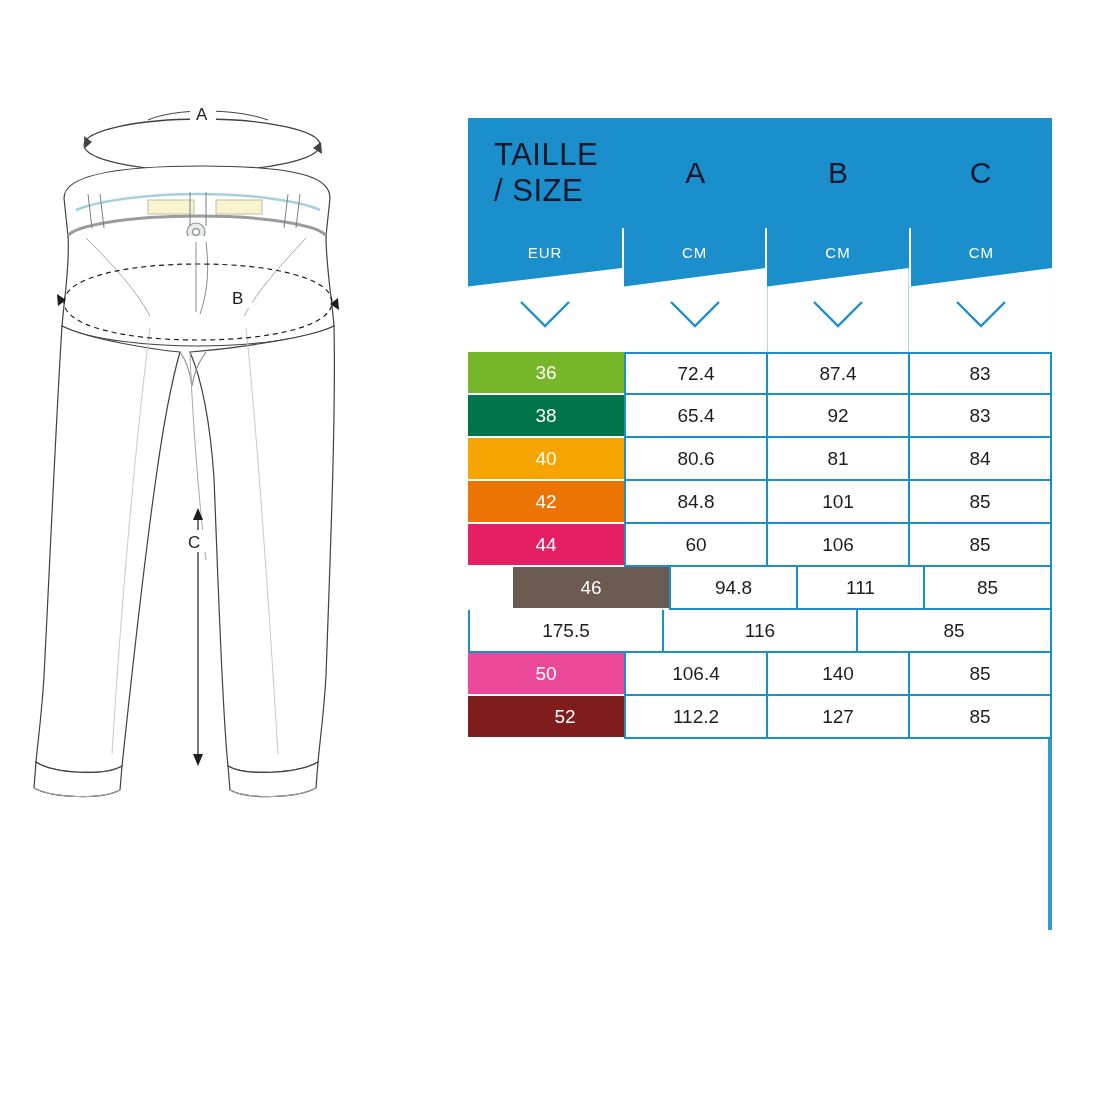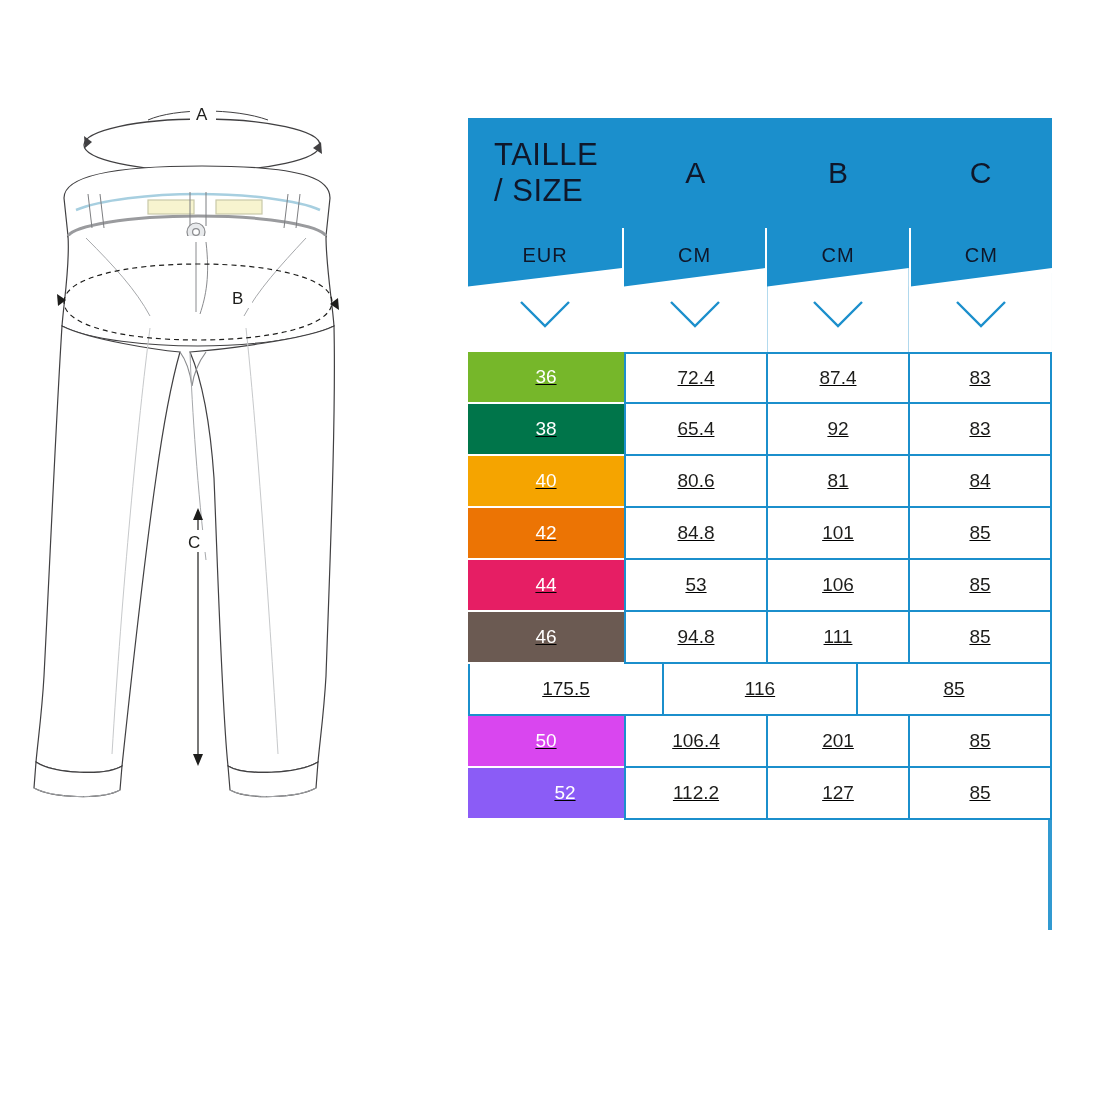--- a/index.html
+++ b/index.html
@@ -64,22 +64,22 @@
   }
   .unitcol:last-child { border-right: none; }
   .unitcol.first { flex: 0 0 156px; }
 
   .unitlabel {
     position: absolute;
     top: 16px;
     left: 0;
     width: 100%;
     text-align: center;
-    color: #0f172a;
-    font-size: 20px;
+    color: #ffffff;
+    font-size: 15px;
     letter-spacing: 1px;
     z-index: 3;
   }
   
   .notch {
     position: absolute;
     left: 0; right: 0; bottom: 0;
     height: 84px;
     background: #ffffff;
     clip-path: polygon(0 22%, 100% 0, 100% 100%, 0 100%);
@@ -89,23 +89,22 @@
     bottom: 22px;
     left: 50%;
     transform: translateX(-50%);
     z-index: 4;
   }
 
   
   .tbody { }
   .trow {
     display: flex;
-    height: 52px;
+    height: 43px;
     position: relative;
-    text-decoration: underline;
   }
   .c-size {
     flex: 0 0 156px;
     display: flex;
     align-items: center;
     justify-content: center;
     color: #ffffff;
     font-size: 19px;
     border-bottom: 2px solid #ffffff;
   }
@@ -278,41 +277,41 @@
         <div class="c-val">84</div>
       </div>
       <div class="trow">
         <div class="c-size" style="background: rgb(236, 116, 4);">42</div>
         <div class="c-val firstval">84.8</div>
         <div class="c-val">101</div>
         <div class="c-val">85</div>
       </div>
       <div class="trow">
         <div class="c-size" style="background: rgb(230, 30, 100);">44</div>
-        <div class="c-val firstval">53</div>
+        <div class="c-val firstval">60</div>
         <div class="c-val">106</div>
         <div class="c-val">85</div>
       </div>
       <div class="trow">
-        <div class="c-size" style="background: rgb(107, 90, 82);">46</div>
+        <div class="c-size" style="background: rgb(107, 90, 82); margin-left: 45px;">46</div>
         <div class="c-val firstval">94.8</div>
         <div class="c-val">111</div>
         <div class="c-val">85</div>
       </div>
       <div class="trow">
         <div class="c-val firstval">175.5</div>
         <div class="c-val">116</div>
         <div class="c-val">85</div>
       </div>
       <div class="trow">
-        <div class="c-size" style="background: #d946ef;">50</div>
+        <div class="c-size" style="background: #ec4899;">50</div>
         <div class="c-val firstval">106.4</div>
-        <div class="c-val">201</div>
-        <div class="c-val">85</div>
-      </div>
-      <div class="trow">
-        <div class="c-size" style="background: #8b5cf6; padding-left: 38px;">52</div>
+        <div class="c-val">140</div>
+        <div class="c-val">85</div>
+      </div>
+      <div class="trow">
+        <div class="c-size" style="background: #7f1d1d; padding-left: 38px;">52</div>
         <div class="c-val firstval">112.2</div>
         <div class="c-val">127</div>
         <div class="c-val">85</div>
       </div>
     </div>
 </div>
 
 </body></html>

